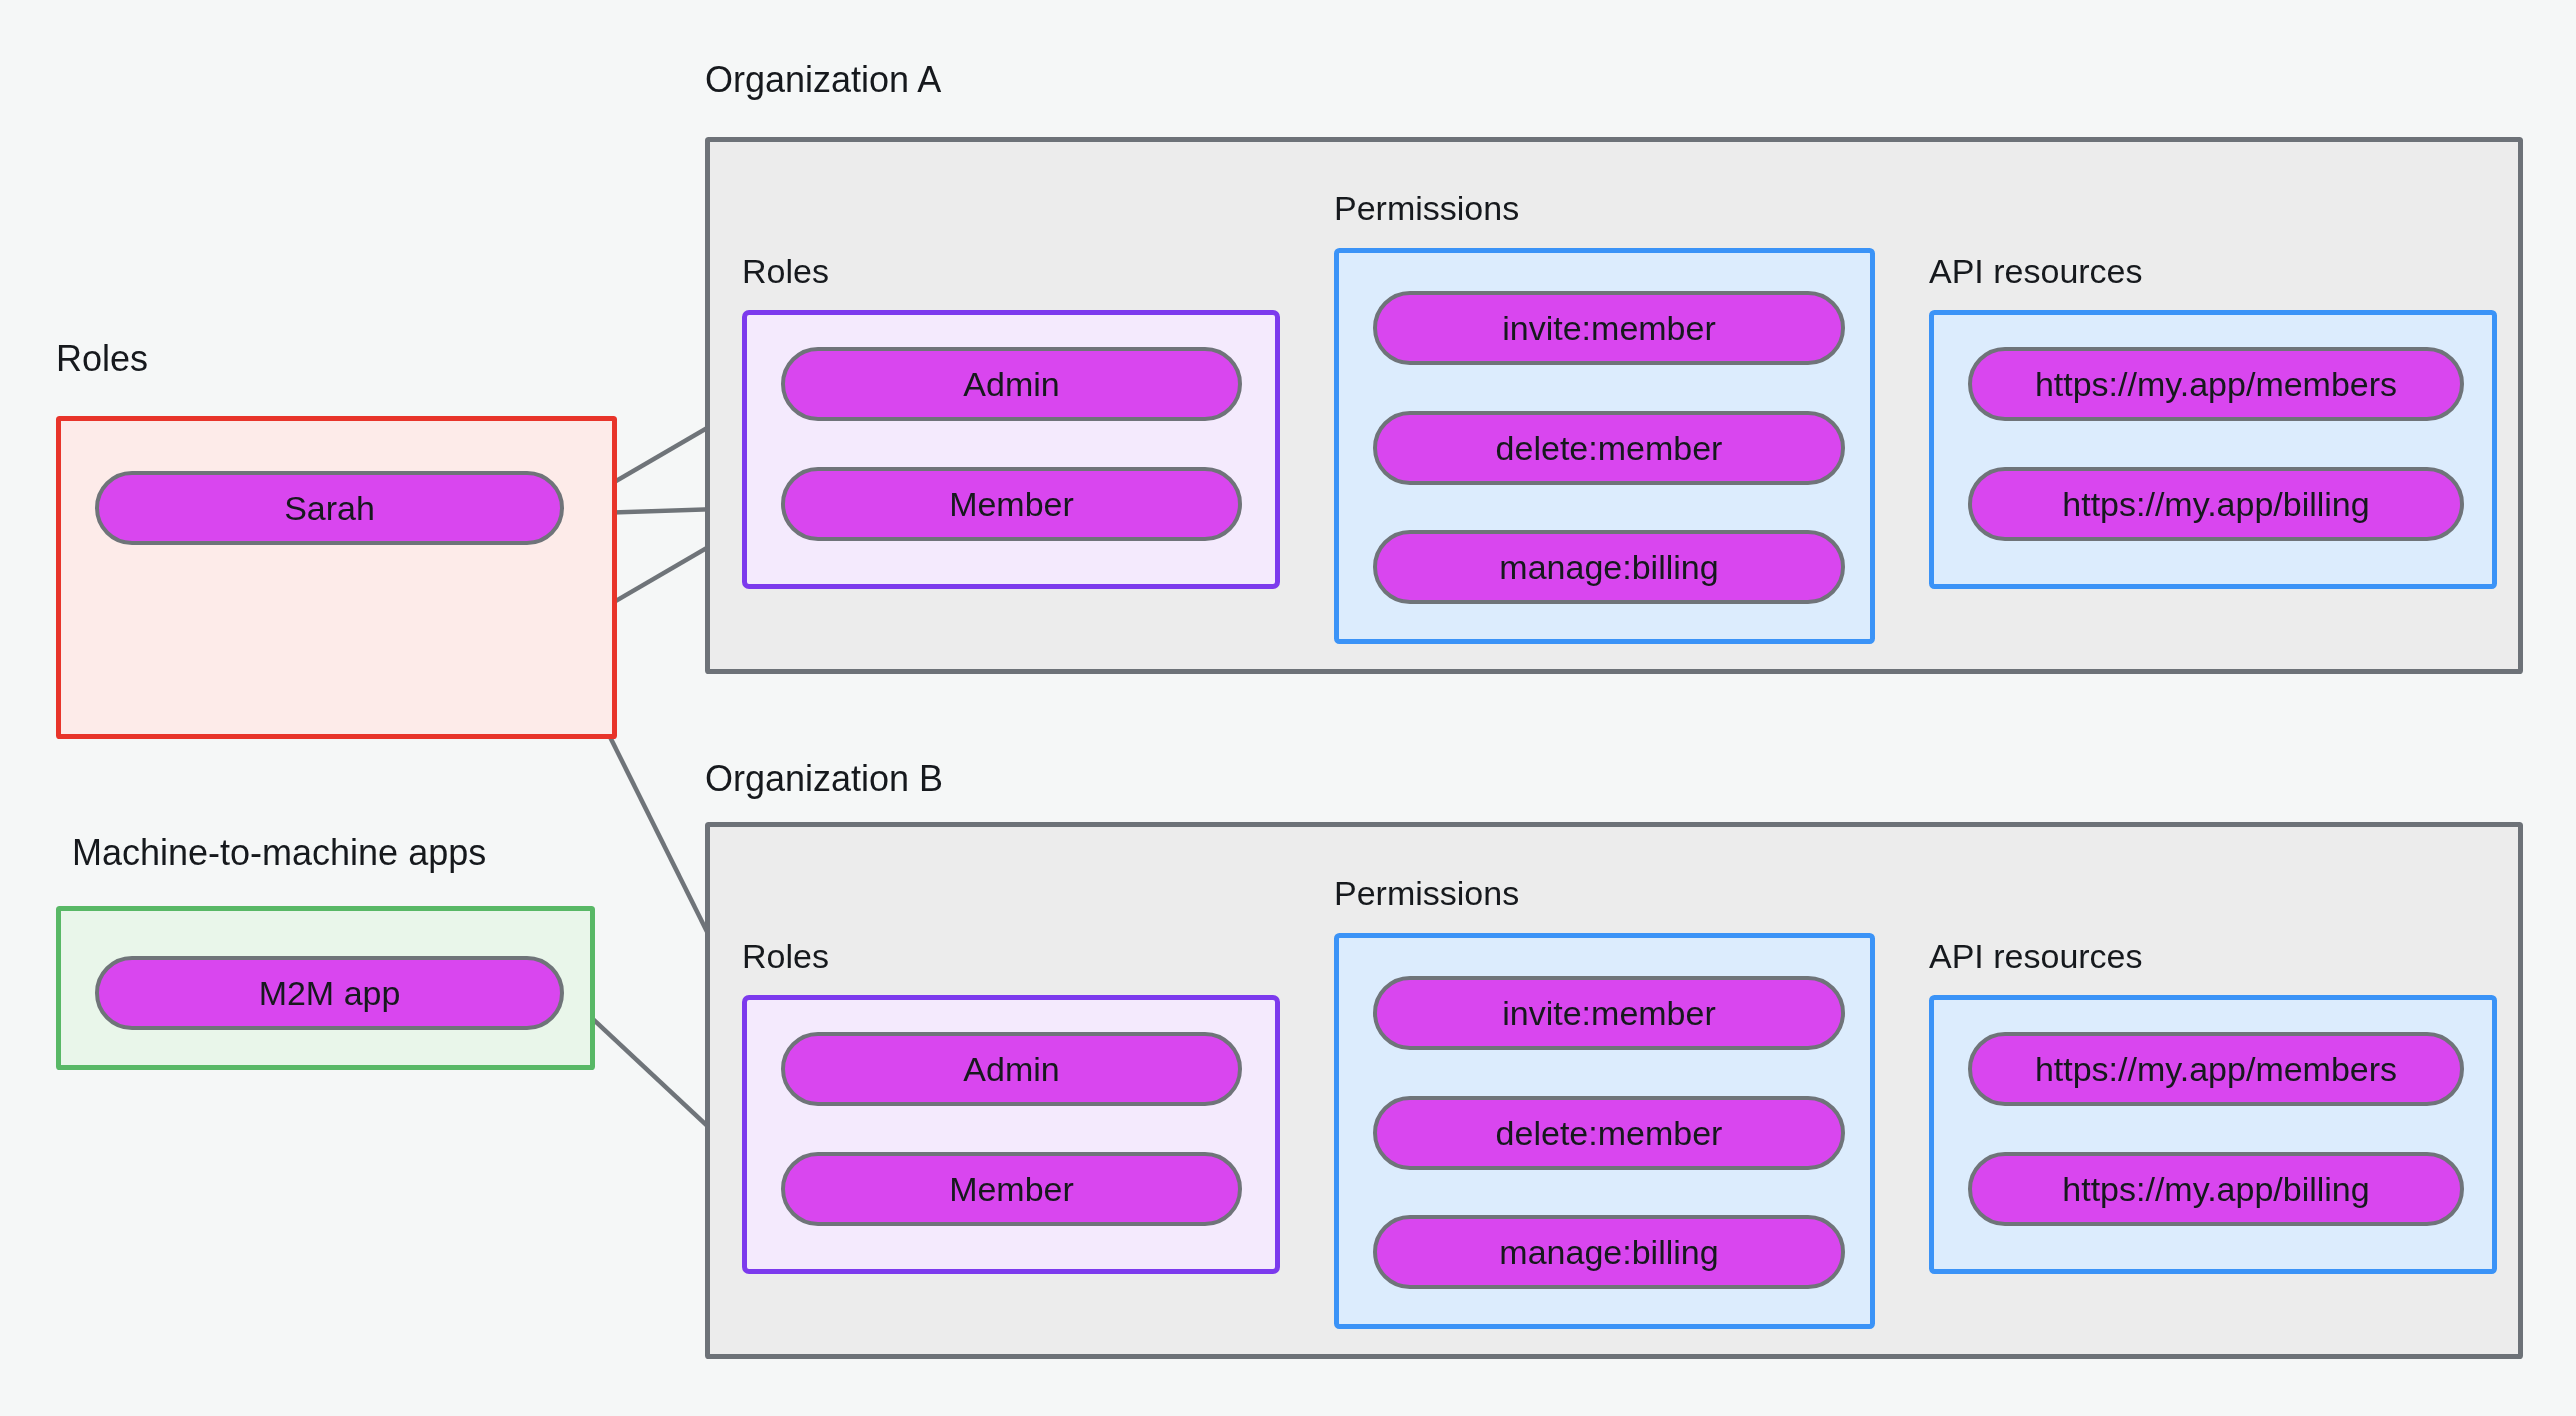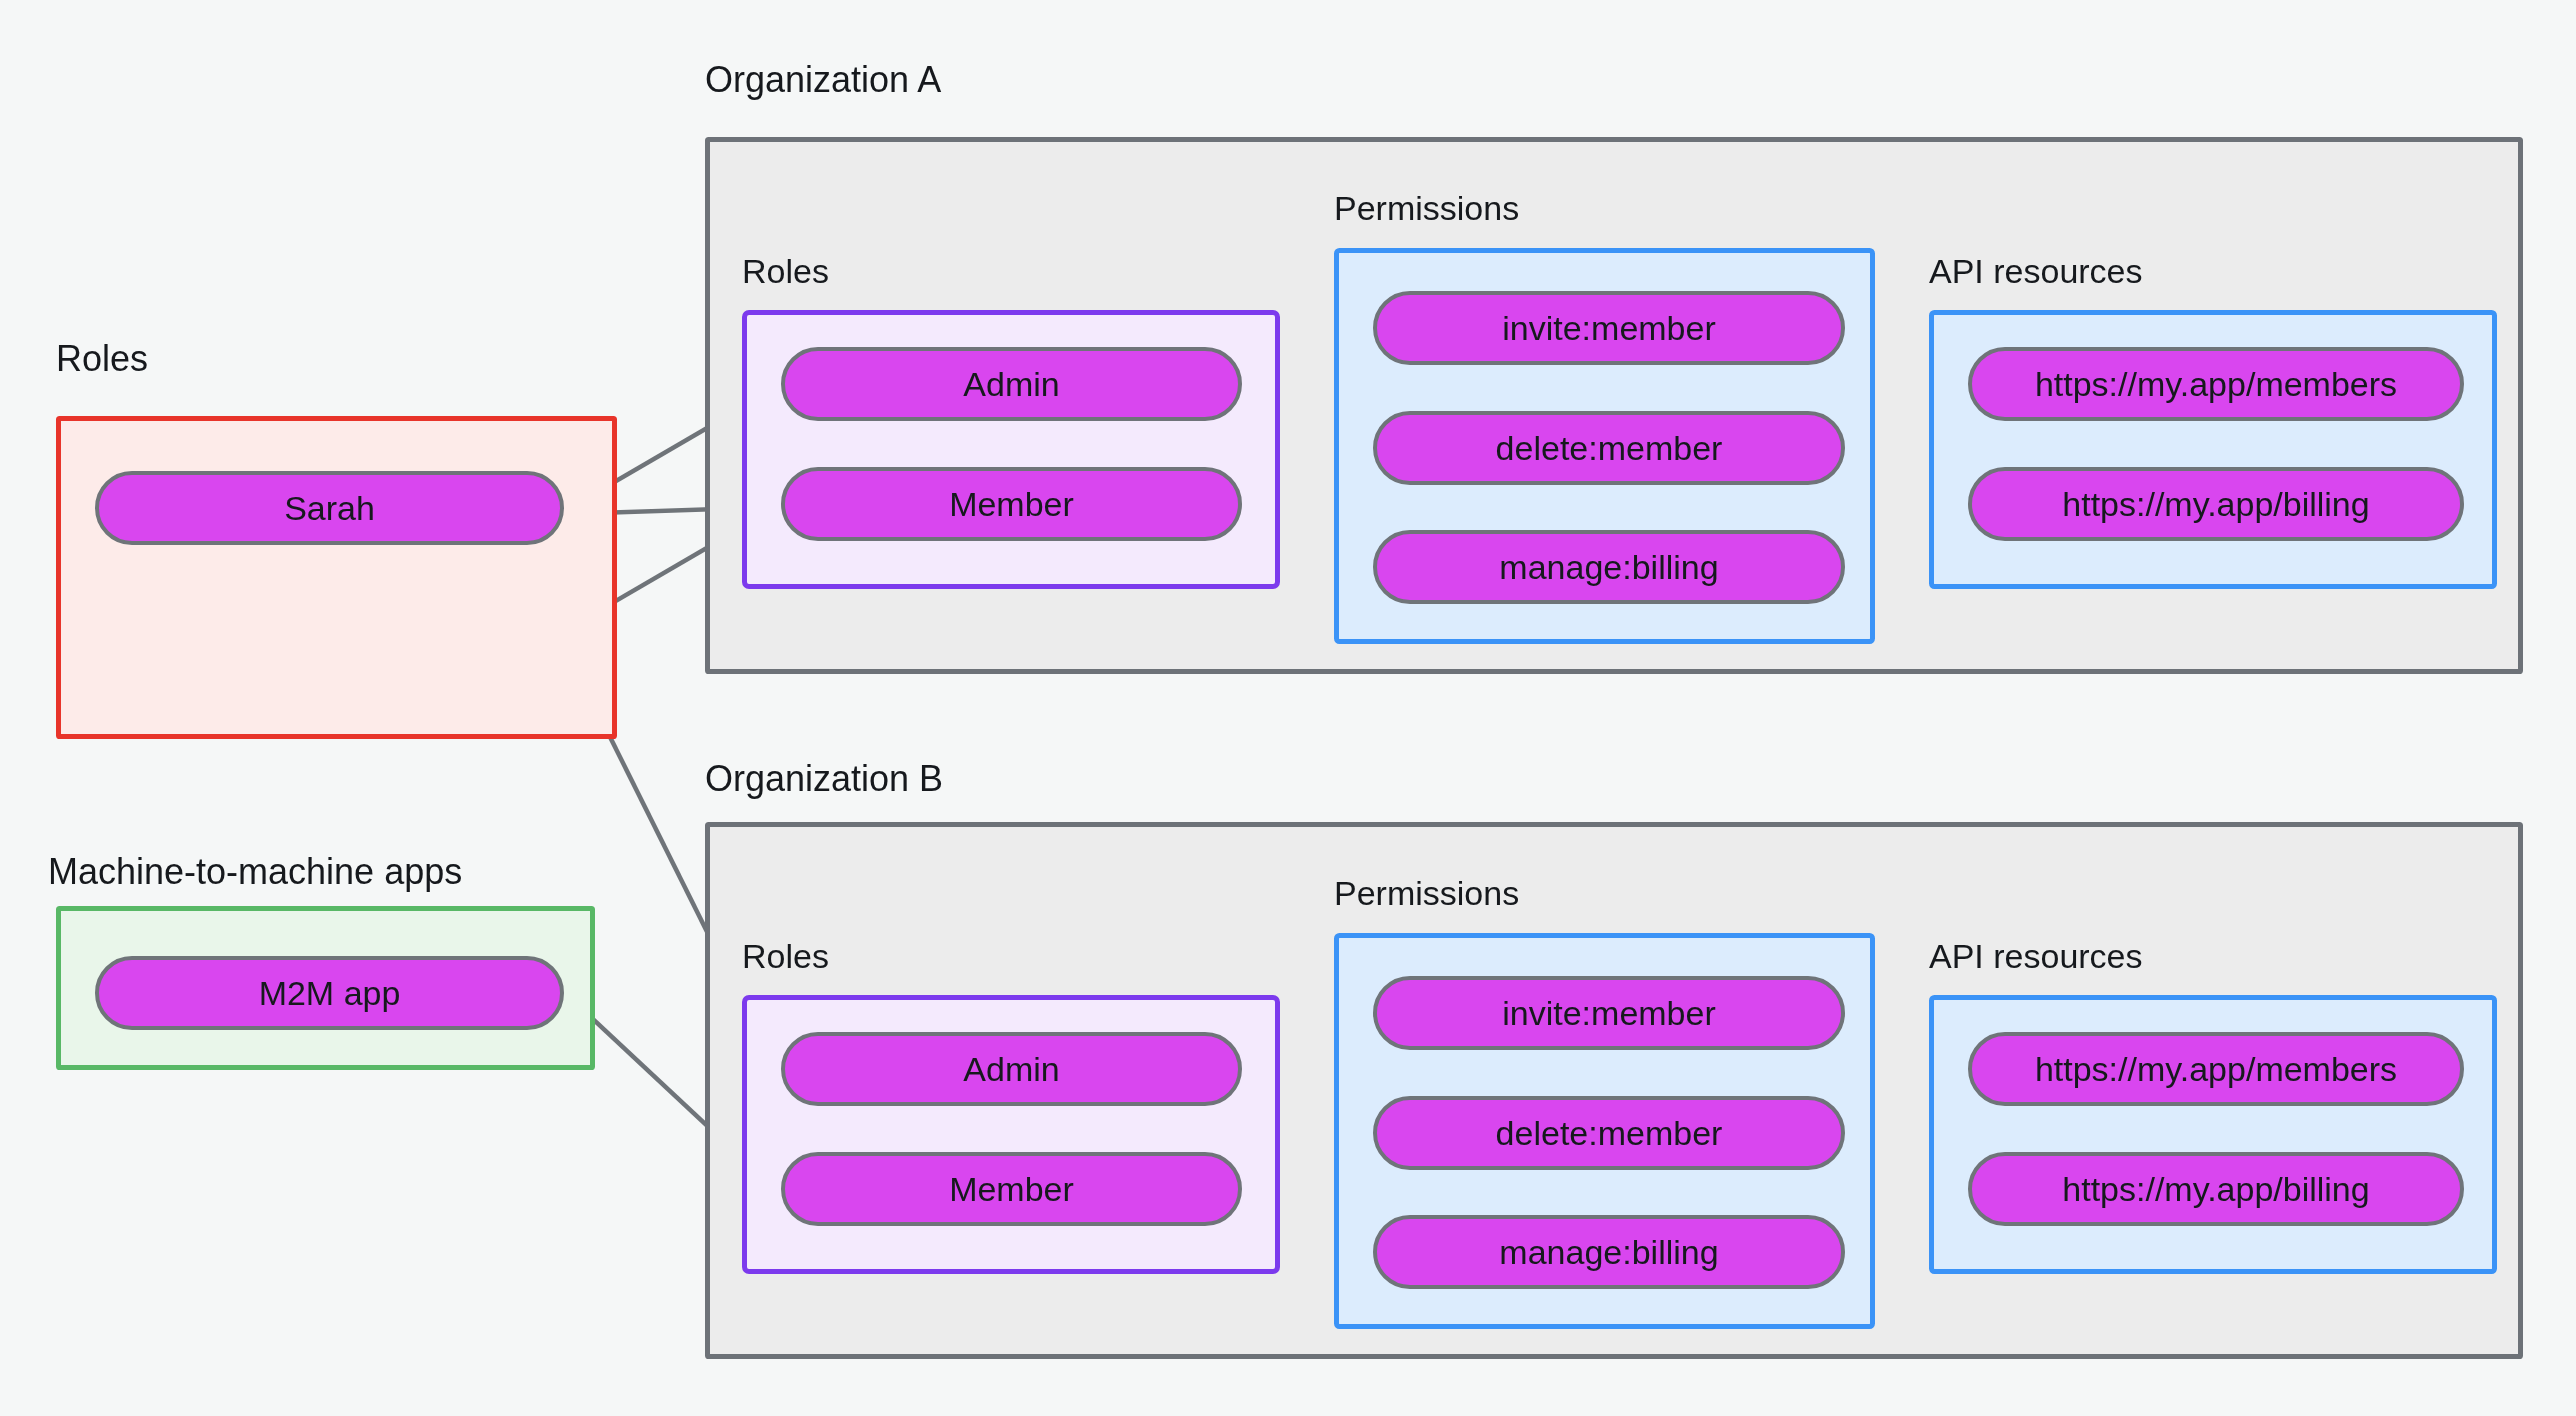--- a/index.html
+++ b/index.html
@@ -122,21 +122,21 @@
     <circle cx="1518" cy="1387" r="13"></circle>
     <circle cx="2178" cy="1190" r="13"></circle>
     <circle cx="2178" cy="1322" r="13"></circle>
   </svg>
 
   <div class="glabel" style="left:56px;top:341px;">Roles</div>
   <div class="zone zone-users" style="left:56px;top:416px;width:561px;height:323px;">
     <div class="pill" style="left:34px;top:50px;width:469px;height:74px;">Sarah</div>
   </div>
 
-  <div class="glabel" style="left:48px;top:835px;margin-top:19px;">Machine-to-machine apps</div>
+  <div class="glabel" style="left:72px;top:835px;">Machine-to-machine apps</div>
   <div class="zone zone-m2m" style="left:56px;top:906px;width:539px;height:164px;">
     <div class="pill" style="left:34px;top:45px;width:469px;height:74px;">M2M app</div>
   </div>
 
   <div class="glabel" style="left:705px;top:62px;">Organization A</div>
   <div class="zone zone-org" style="left:705px;top:137px;width:1818px;height:537px;">
 
     <div class="glabel" style="left:32px;top:112px;font-size:34px;">Roles</div>
     <div class="zone zone-roles" style="left:32px;top:168px;width:538px;height:279px;">
       <div class="pill" style="left:34px;top:32px;width:461px;height:74px;">Admin</div>

